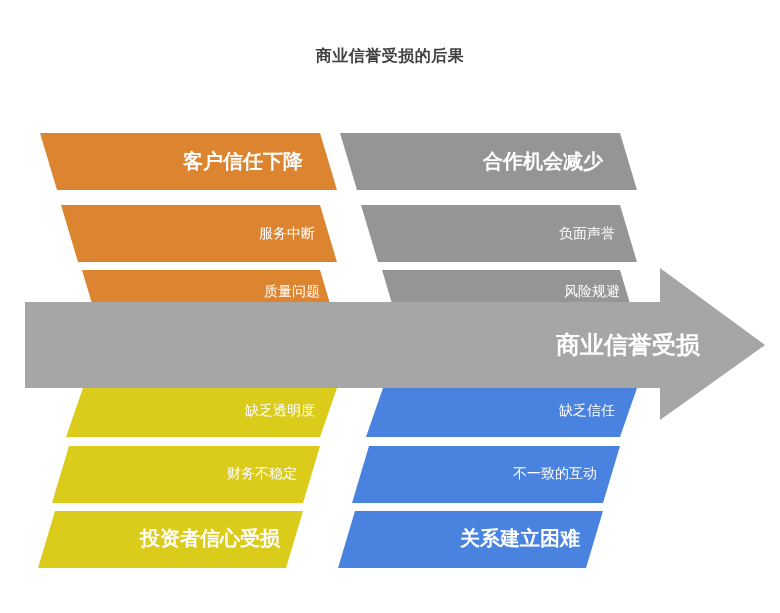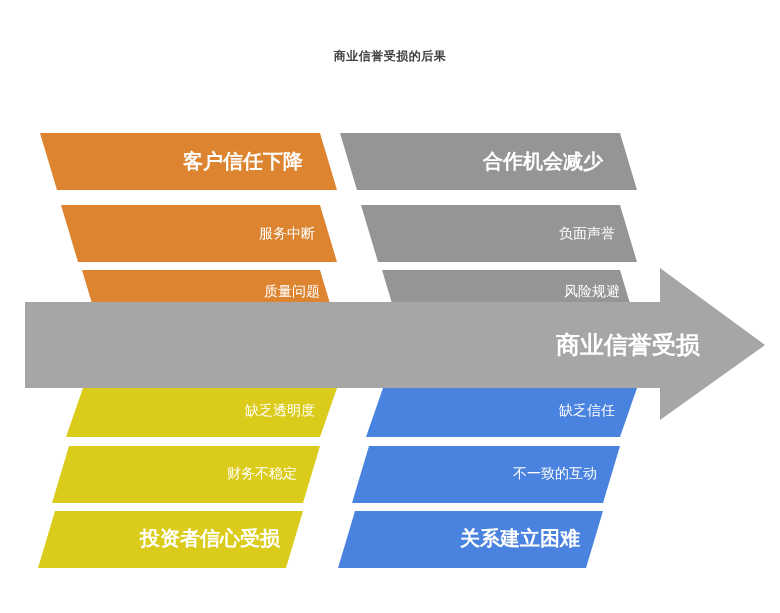--- a/index.html
+++ b/index.html
@@ -18,21 +18,21 @@
     position: relative;
     width: 780px;
     height: 613px;
   }
   .chart-title {
     position: absolute;
     top: 44px;
     left: 0;
     width: 780px;
     text-align: center;
-    font-size: 12px;
+    font-size: 16px;
     font-weight: bold;
     color: #404040;
     letter-spacing: 0.5px;
     line-height: 24px;
   }
   svg.diagram-svg {
     position: absolute;
     top: 0;
     left: 0;
     width: 780px;

